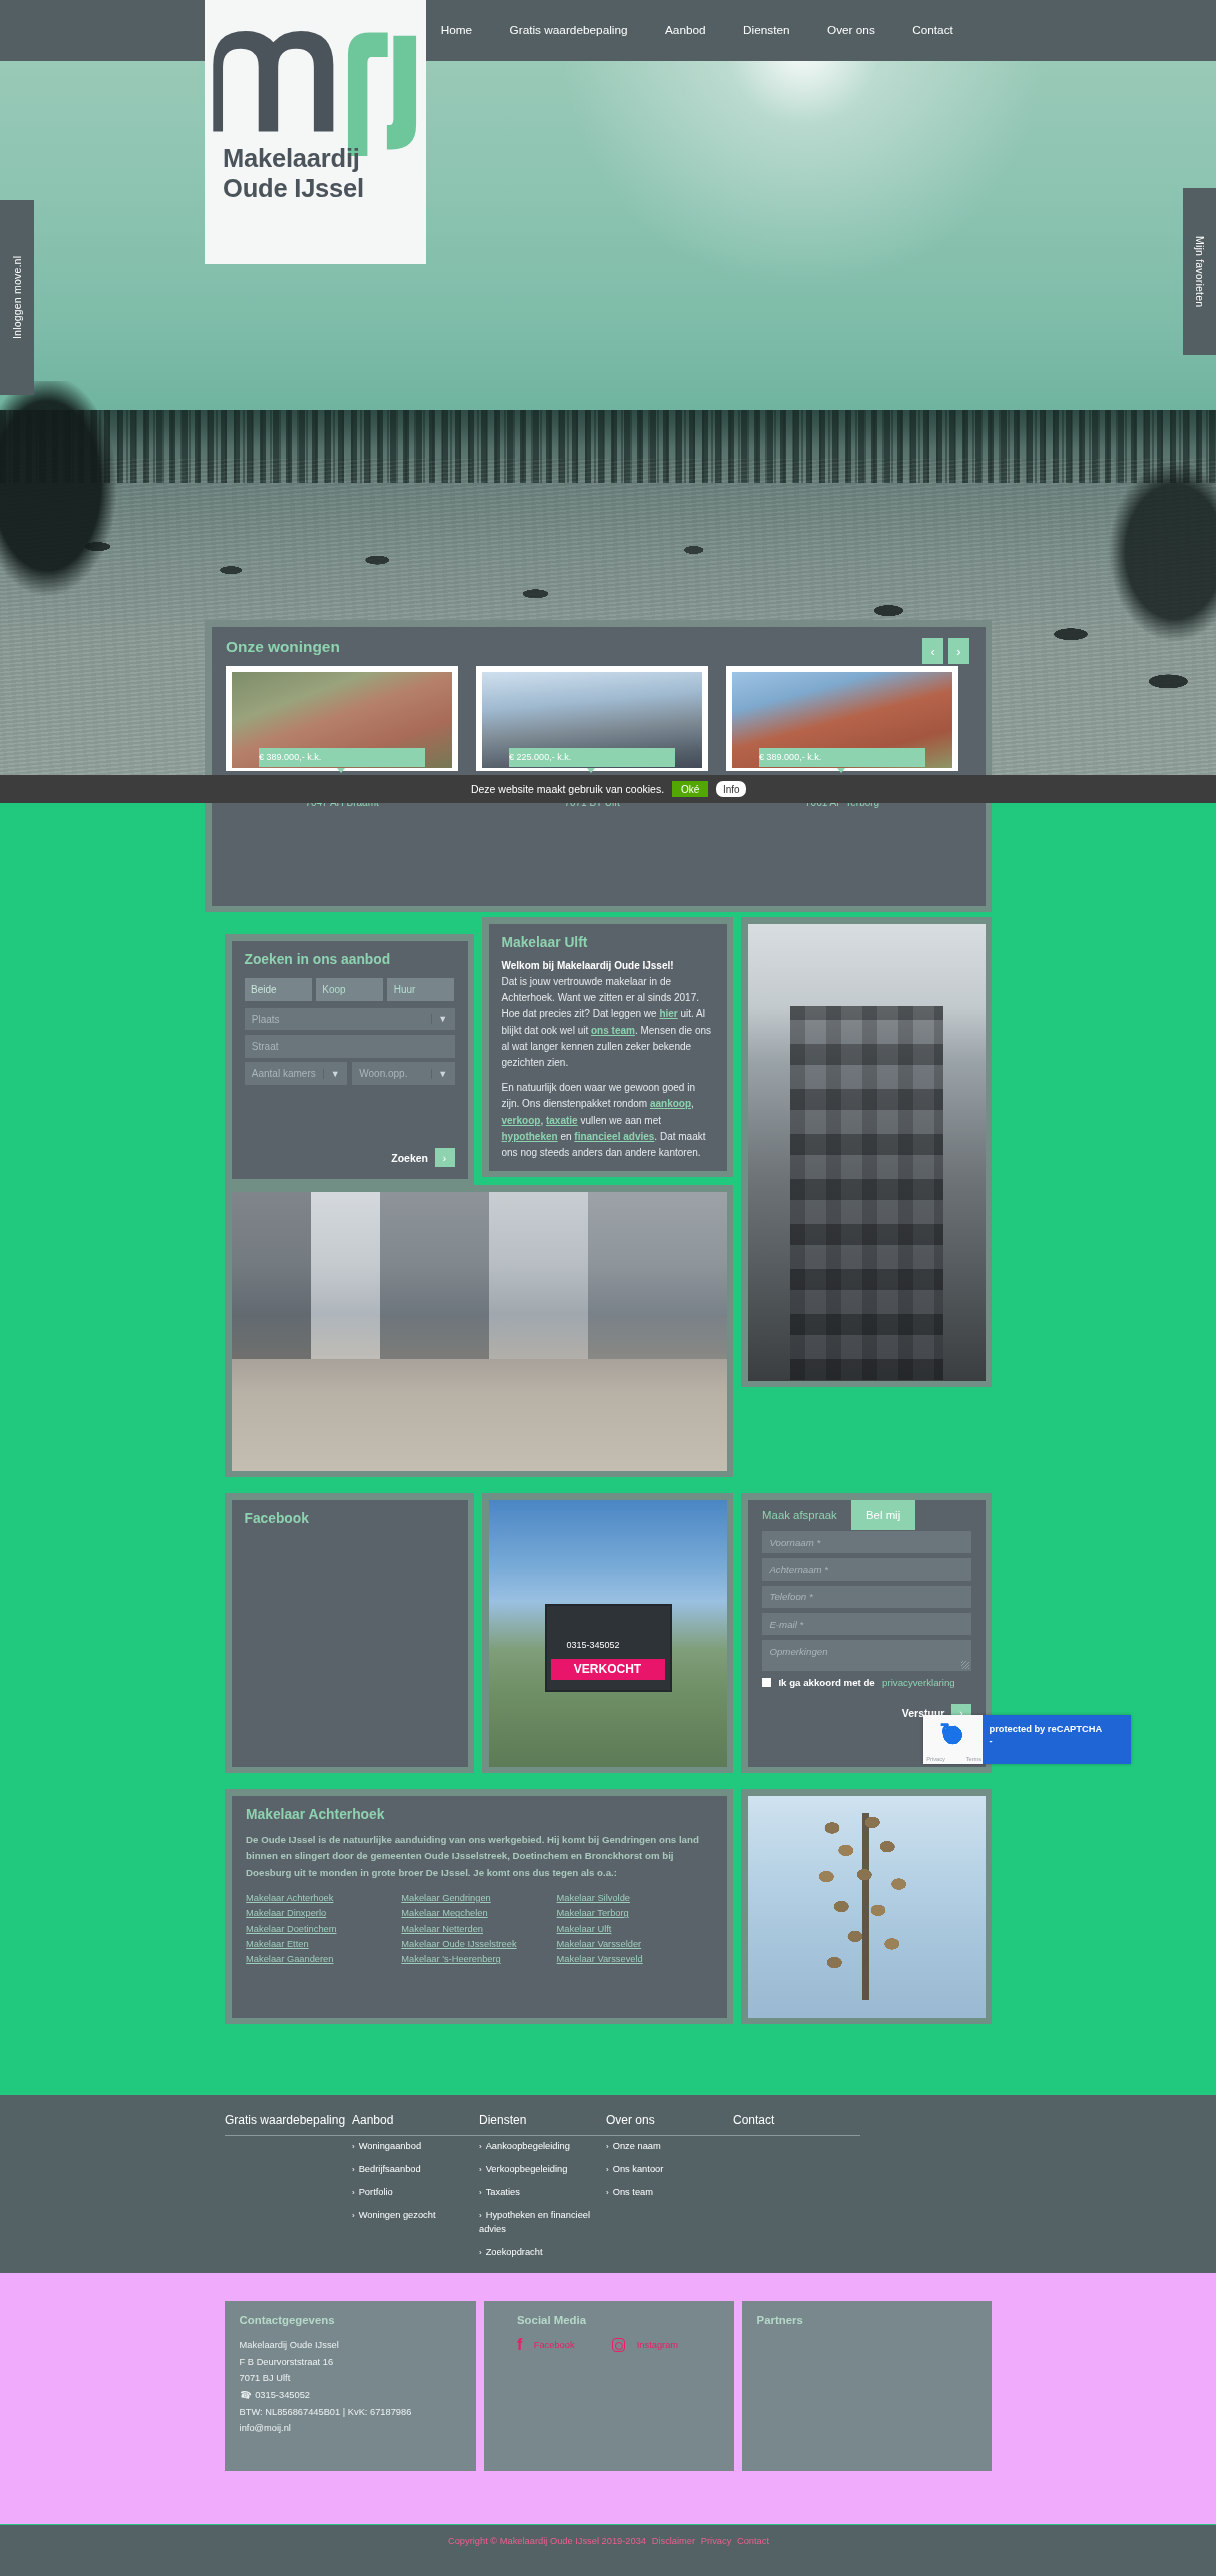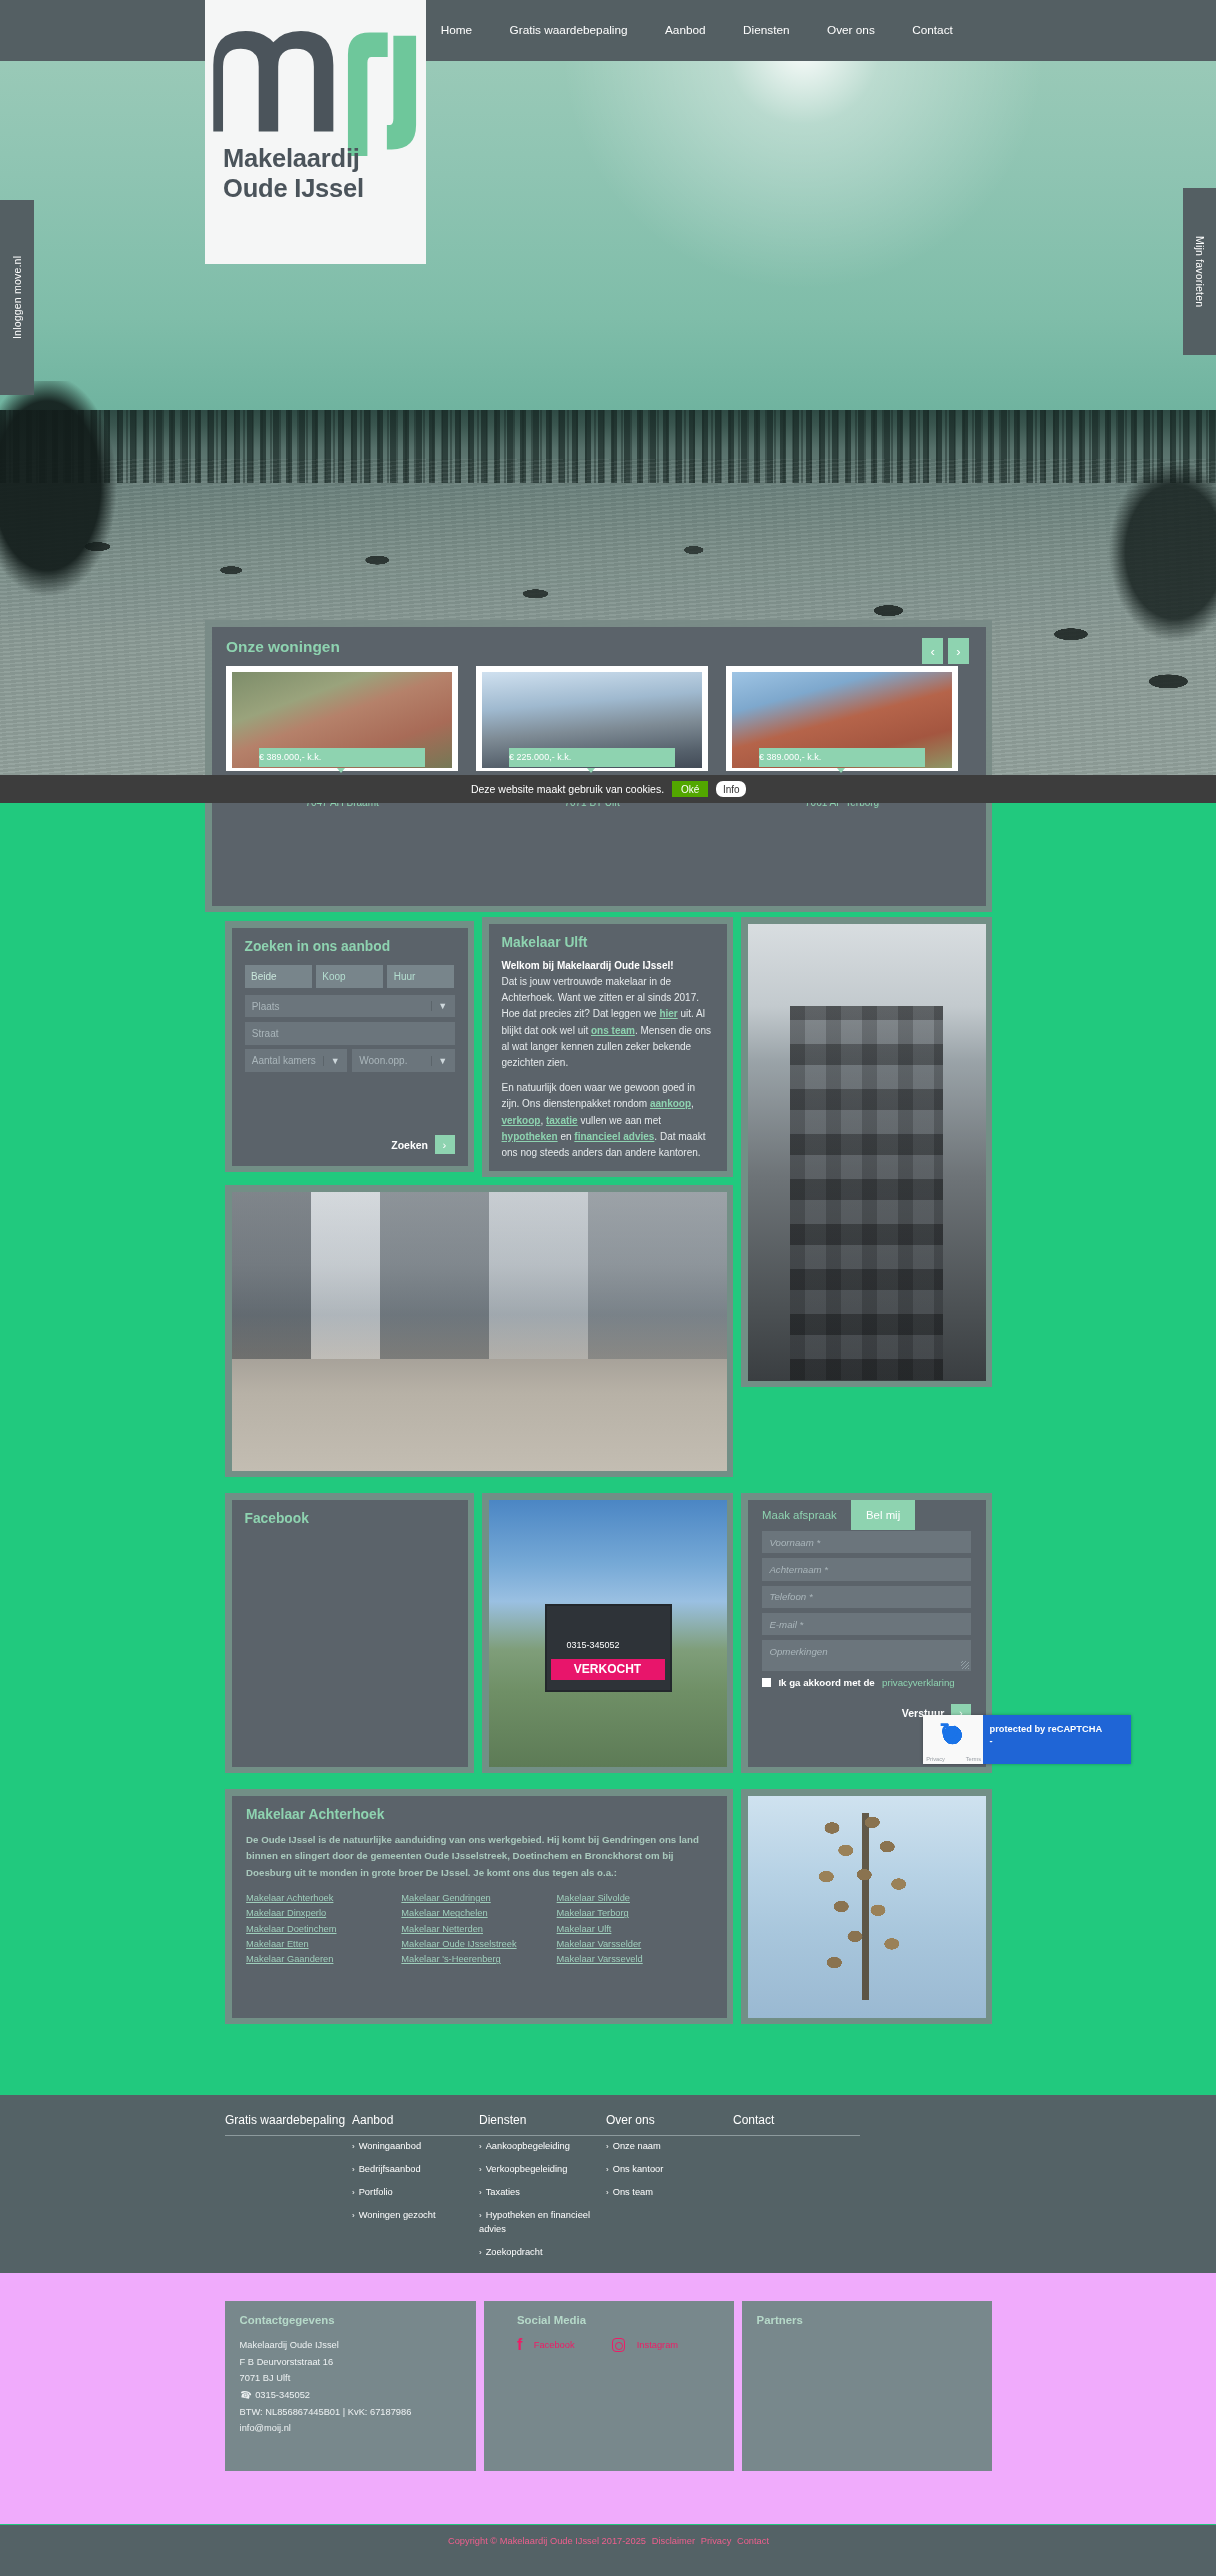--- a/index.html
+++ b/index.html
@@ -128,21 +128,21 @@
     position:absolute; left:0; top:775px; width:1217px; height:28px; background:#3d3d3d;
     display:flex; align-items:center; justify-content:center; gap:8px; z-index:60;
     font-size:10.5px; color:#fff;
   }
   .cookie-ok { background:#52a700; color:#fff; padding:2.4px 9px; font-size:10px; cursor:pointer; }
   .cookie-info { background:#fff; color:#333; padding:2.4px 6.5px; font-size:10px; cursor:pointer;border-radius:7px; }
 
   
   .content { position:absolute; left:0; top:917px; width:1217px; }
 
-  .box-search { position:absolute; left:225px; top:4px; width:249px; height:251px; }
+  .box-search { position:absolute; left:225px; top:17px; width:249px; height:251px; }
   .box-search .panel-inner { height:238px; padding:11.4px 13px; position:relative; }
   .box-search h3 { margin:0 0 11.4px; font-size:13.8px; color:#8ed3b0; font-weight:bold; }
   .seg { display:flex; gap:4px; margin-bottom:7.3px; }
   .seg div {
     flex:1; background:#78858b; color:#b4ded0; font-size:10px; padding:5.7px 6.5px; cursor:pointer;
   }
   .seg div.active { background:#78858b; color:#c9e6db; }
   .fld {
     background:#6b757c; color:#aab6bb; font-size:10px; padding:5.7px 7.3px; margin-bottom:4.9px;
     display:flex; align-items:center; justify-content:space-between;
@@ -631,18 +631,18 @@
       </div>
     </div>
 
     <div class="fm-box fm-c3">
       <h4>Partners</h4>
     </div>
   </div>
 </div>
 
 <div class="copyright">
-  <span class="cp">Copyright © Makelaardij Oude IJssel 2017-2025</span>
+  <span class="cp">Copyright © Makelaardij Oude IJssel 2019-2034</span>
   <a href="#">Disclaimer</a>
   <a href="#">Privacy</a>
   <a href="#">Contact</a>
 </div>
 
 
 </body></html>

